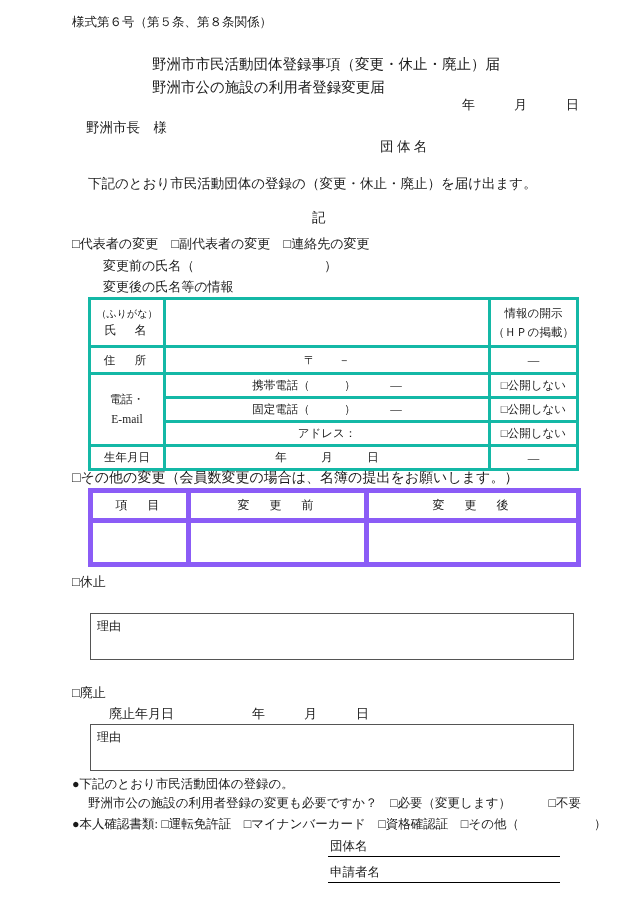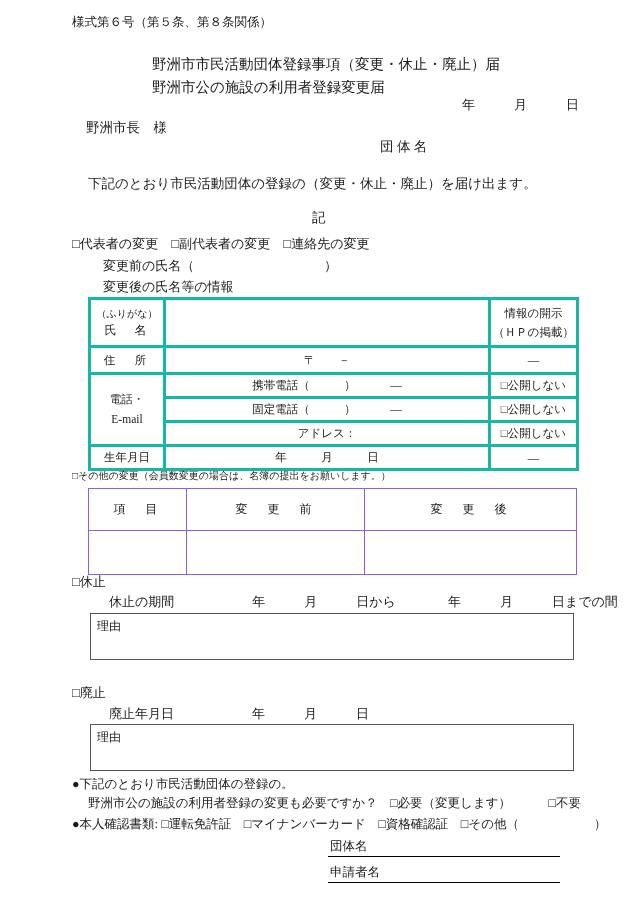--- a/index.html
+++ b/index.html
@@ -65,33 +65,33 @@
   .furi-main  { font-size: 12px; display: block; line-height: 1.5; letter-spacing: 3px; }
   .disc-1 { font-size: 11.5px; display: block; line-height: 1.6; }
   .disc-2 { font-size: 11.5px; display: block; line-height: 1.6; }
   .row-addr { height: 27px; }
   .row-tel  { height: 24px; }
   .row-birth{ height: 24px; }
   .telrow-label { font-size: 11.5px; line-height: 1.7; display: block; }
   .spaced { letter-spacing: 4px; }
 
   
-  .chk-other { left: 72px; top: 471px; font-size: 10px; }
+  .chk-other { left: 72px; top: 471px; font-size: 14px; }
   .table2 {
     position: absolute;
     left: 88px;
     top: 488px;
     width: 488px;
     border-collapse: collapse;
     table-layout: fixed;
     font-size: 12px;
   }
   .table2 td {
-    border: 1px solid #8b5cf6;
-    padding: 12px;
+    border: 5px solid #8b5cf6;
+    padding: 4px;
     text-align: center;
     vertical-align: middle;
   }
   .t2c1 { width: 98px; }
   .t2c2 { width: 178px; }
   .t2c3 { width: 212px; }
   .t2-head { height: 22px; letter-spacing: 4px; }
   .t2-body { height: 44px; }
 
   
@@ -216,21 +216,20 @@
       </tr>
       <tr class="t2-body">
         <td></td>
         <td></td>
         <td></td>
       </tr>
     </tbody>
   </table>
 
   <div class="abs chk-suspend">□休止</div>
-  <div class="abs suspend-per">休止の期間　　　　　　年　　　月　　　日から　　　　年　　　月　　　日までの間</div>
   <div class="box-suspend">
     <span class="box-label">理由</span>
   </div>
 
   <div class="abs chk-abolish">□廃止</div>
   <div class="abs abolish-date">廃止年月日　　　　　　年　　　月　　　日</div>
   <div class="box-abolish">
     <span class="box-label">理由</span>
   </div>
 

